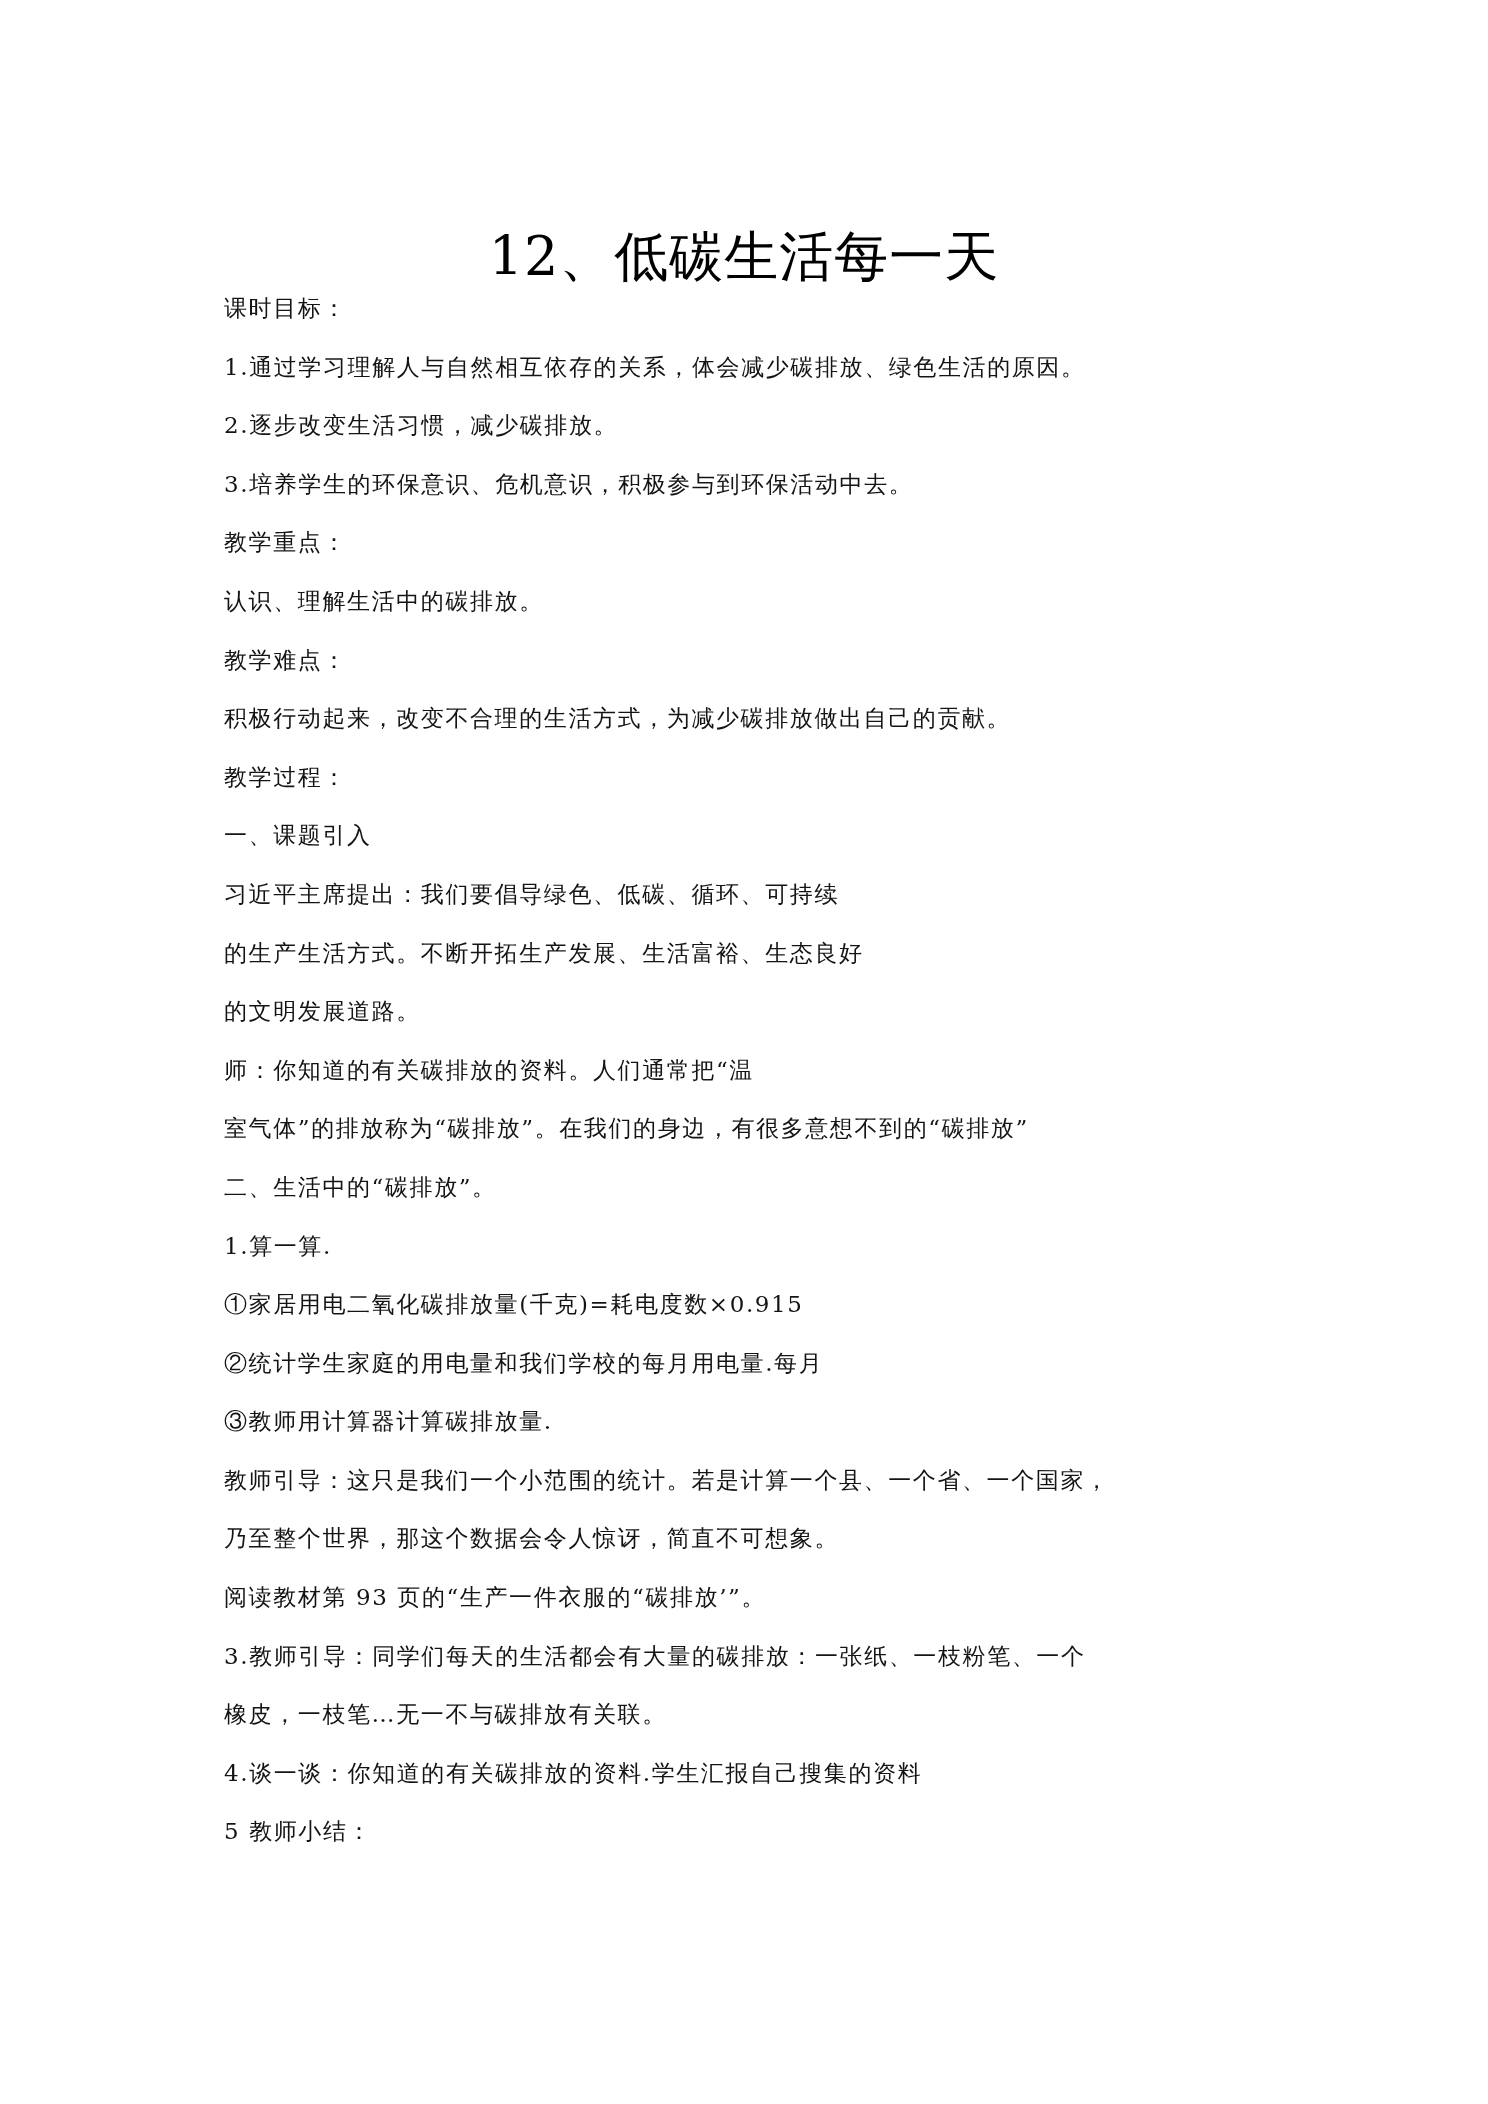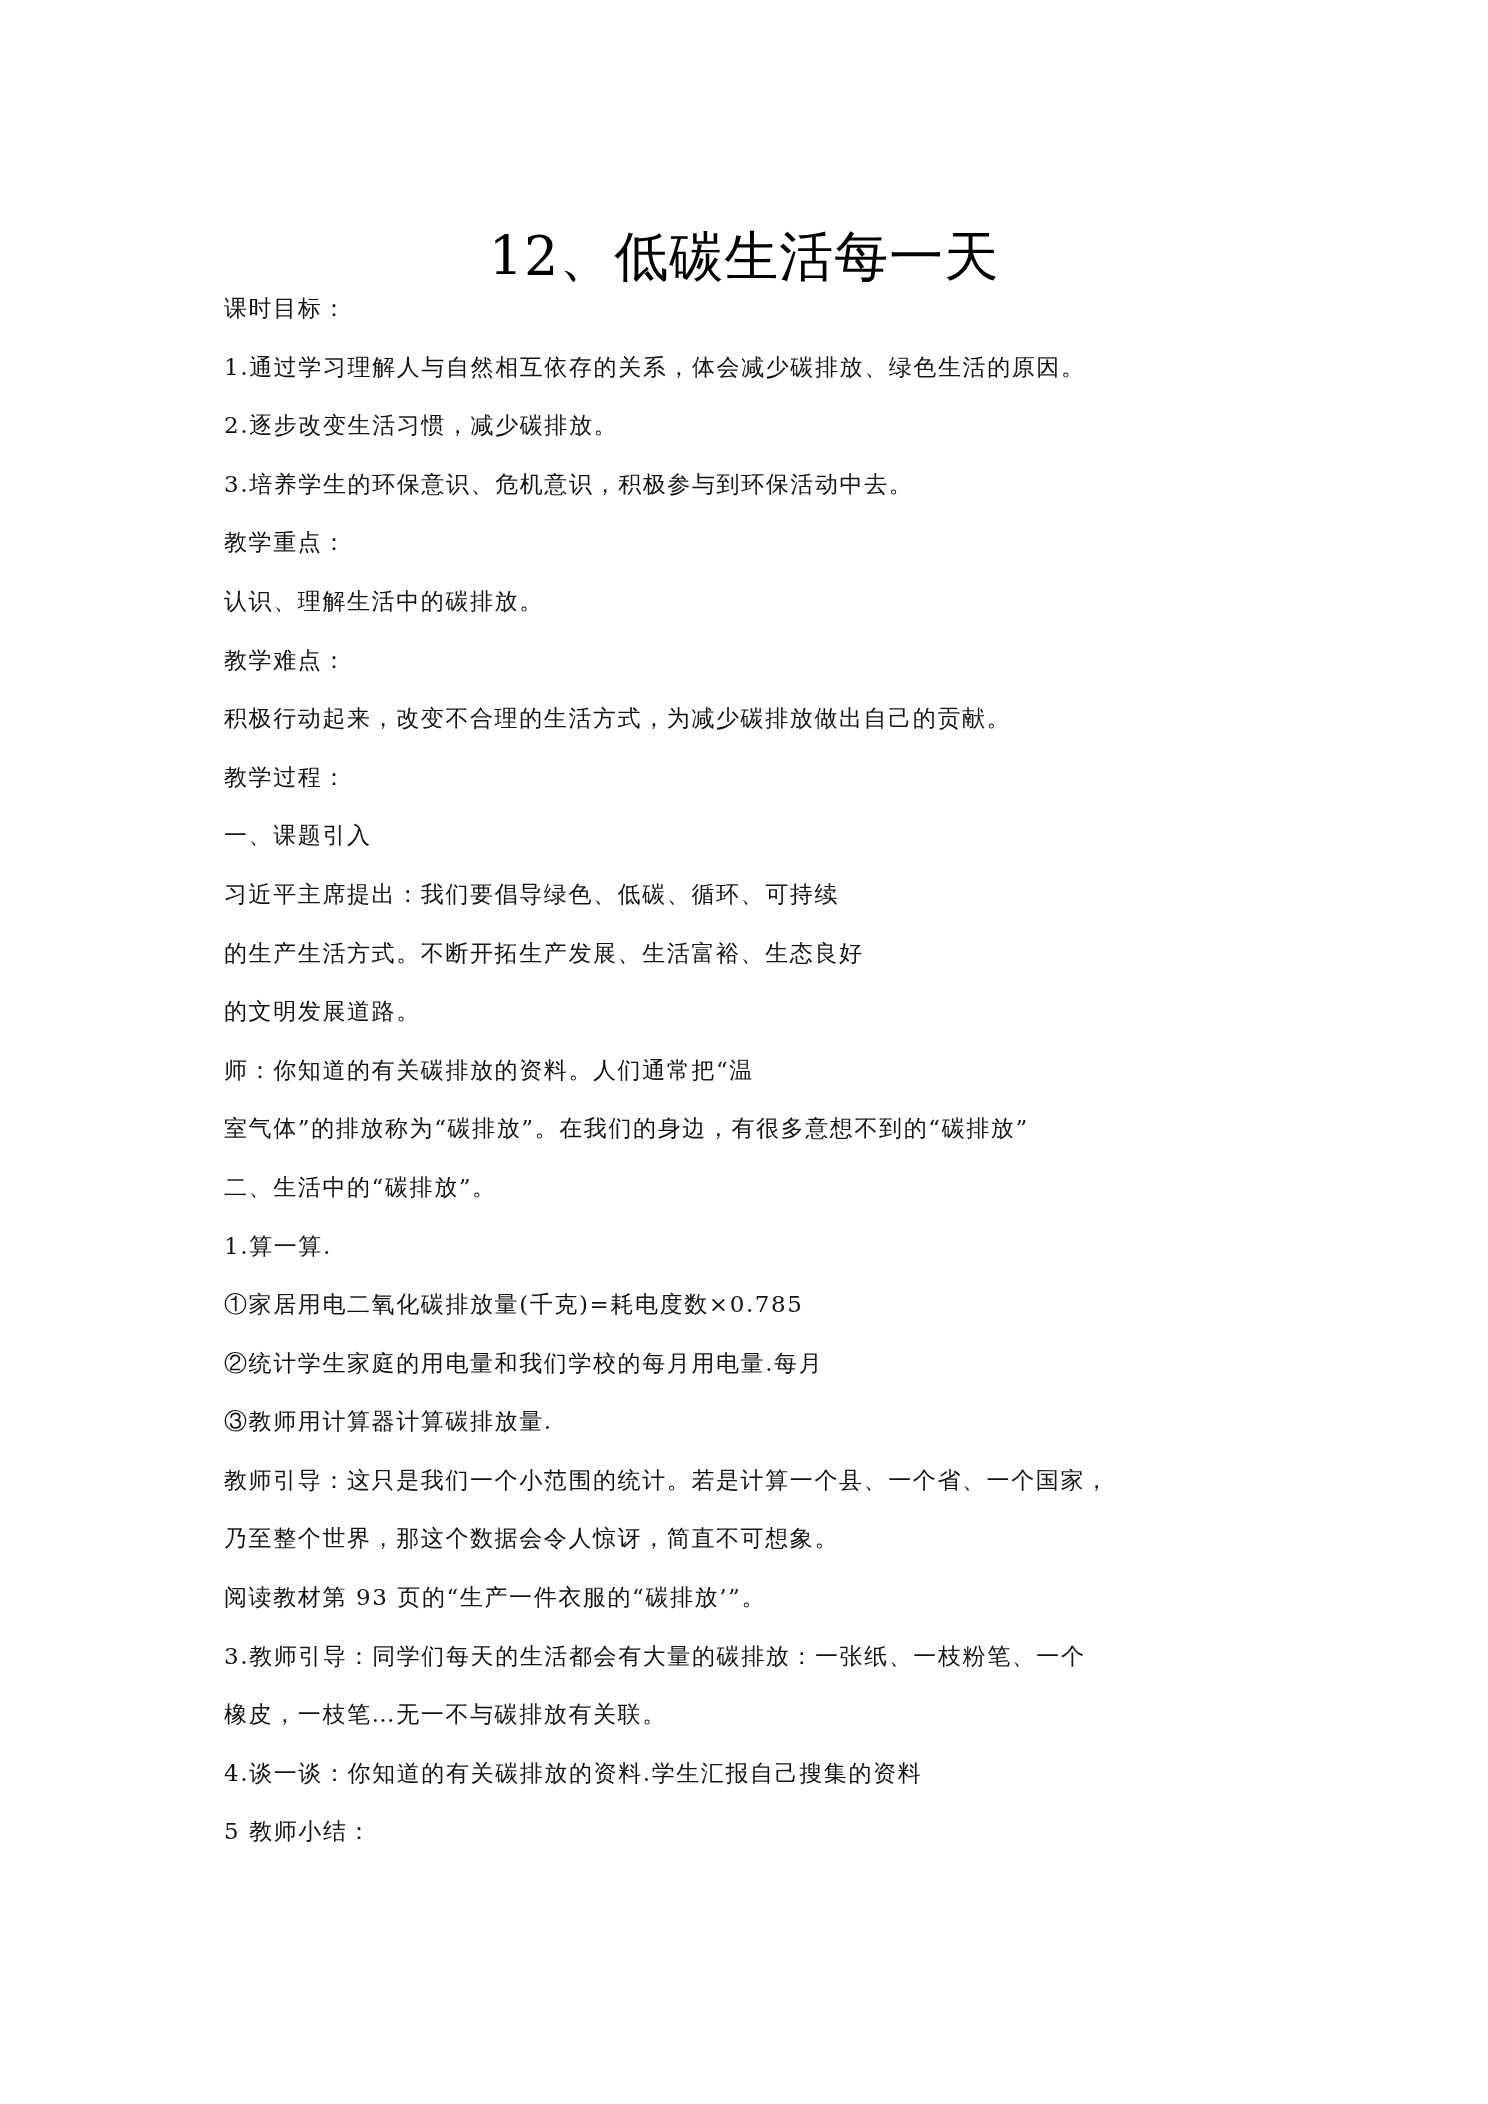--- a/index.html
+++ b/index.html
@@ -29,21 +29,21 @@
     <div class="line">积极行动起来，改变不合理的生活方式，为减少碳排放做出自己的贡献。</div>
     <div class="line">教学过程：</div>
     <div class="line">一、课题引入</div>
     <div class="line">习近平主席提出：我们要倡导绿色、低碳、循环、可持续</div>
     <div class="line">的生产生活方式。不断开拓生产发展、生活富裕、生态良好</div>
     <div class="line">的文明发展道路。</div>
     <div class="line">师：你知道的有关碳排放的资料。人们通常把“温</div>
     <div class="line">室气体”的排放称为“碳排放”。在我们的身边，有很多意想不到的“碳排放”</div>
     <div class="line">二、生活中的“碳排放”。</div>
     <div class="line">1.算一算.</div>
-    <div class="line">①家居用电二氧化碳排放量(千克)=耗电度数×0.785</div>
+    <div class="line">①家居用电二氧化碳排放量(千克)=耗电度数×0.915</div>
     <div class="line">②统计学生家庭的用电量和我们学校的每月用电量.每月</div>
     <div class="line">③教师用计算器计算碳排放量.</div>
     <div class="line">教师引导：这只是我们一个小范围的统计。若是计算一个县、一个省、一个国家，</div>
     <div class="line">乃至整个世界，那这个数据会令人惊讶，简直不可想象。</div>
     <div class="line">阅读教材第 93 页的“生产一件衣服的“碳排放’”。</div>
     <div class="line">3.教师引导：同学们每天的生活都会有大量的碳排放：一张纸、一枝粉笔、一个</div>
     <div class="line">橡皮，一枝笔…无一不与碳排放有关联。</div>
     <div class="line">4.谈一谈：你知道的有关碳排放的资料.学生汇报自己搜集的资料</div>
     <div class="line">5 教师小结：</div>
   </div>

